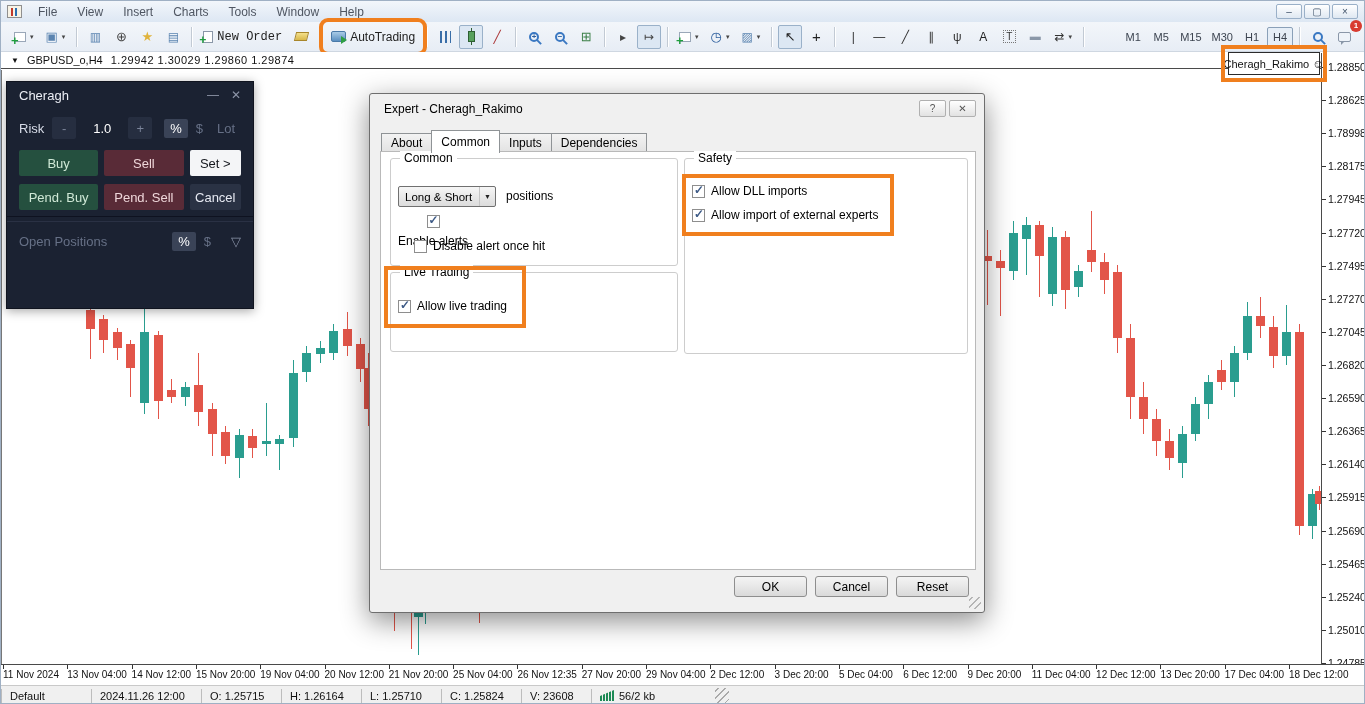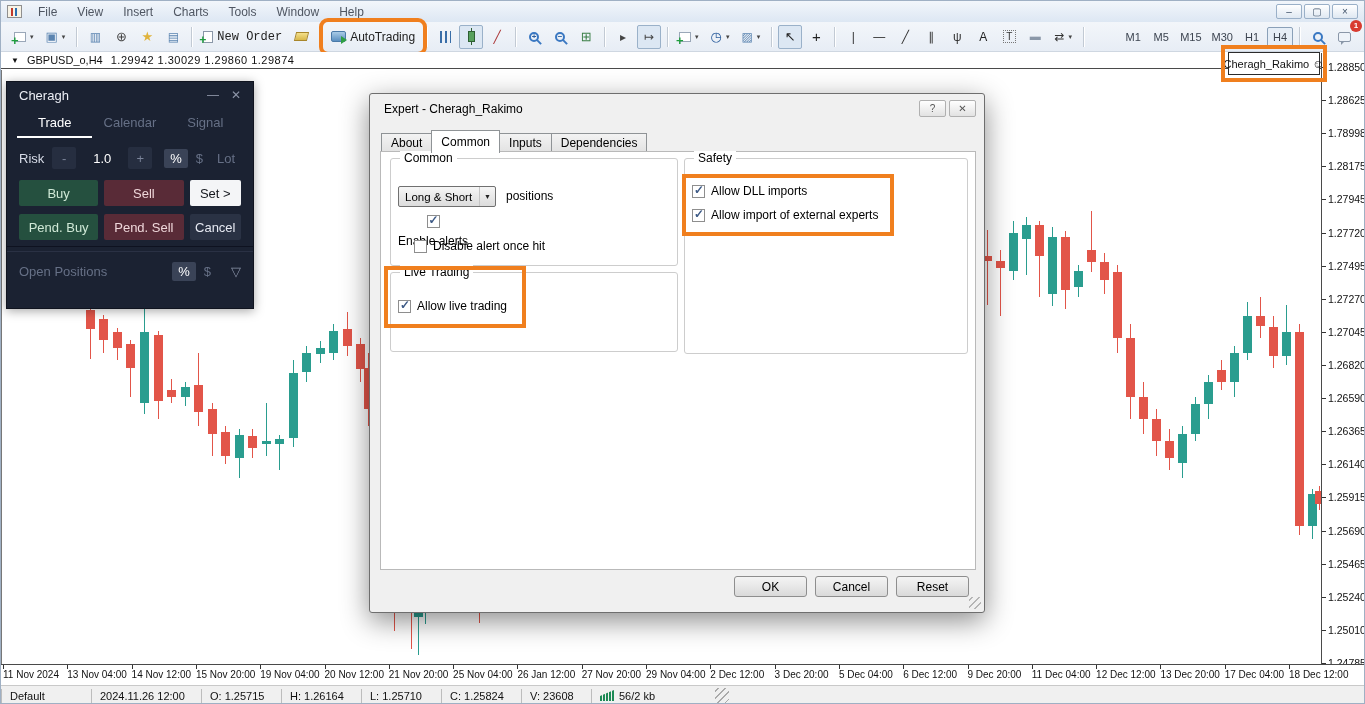--- a/index.html
+++ b/index.html
@@ -501,21 +501,21 @@
       <span class="tlabel2" style="left: 194.9px;">15 Nov 20:00</span>
       <span class="ttick" style="left: 259.2px;"></span>
       <span class="tlabel2" style="left: 259.2px;">19 Nov 04:00</span>
       <span class="ttick" style="left: 323.5px;"></span>
       <span class="tlabel2" style="left: 323.5px; text-align: right;">20 Nov 12:00</span>
       <span class="ttick" style="left: 387.8px;"></span>
       <span class="tlabel2" style="left: 387.8px;">21 Nov 20:00</span>
       <span class="ttick" style="left: 452.1px;"></span>
       <span class="tlabel2" style="left: 452.1px;">25 Nov 04:00</span>
       <span class="ttick" style="left: 516.4px;"></span>
-      <span class="tlabel2" style="left: 516.4px;">26 Jan 12:00</span>
+      <span class="tlabel2" style="left: 516.4px;">26 Nov 12:35</span>
       <span class="ttick" style="left: 580.7px;"></span>
       <span class="tlabel2" style="left: 580.7px;">27 Nov 20:00</span>
       <span class="ttick" style="left: 645px;"></span>
       <span class="tlabel2" style="left: 645px;">29 Nov 04:00</span>
       <span class="ttick" style="left: 709.3px;"></span>
       <span class="tlabel2" style="left: 709.3px;">2 Dec 12:00</span>
       <span class="ttick" style="left: 773.6px;"></span>
       <span class="tlabel2" style="left: 773.6px;">3 Dec 20:00</span>
       <span class="ttick" style="left: 837.9px;"></span>
       <span class="tlabel2" style="left: 837.9px;">5 Dec 04:00</span>
@@ -541,25 +541,20 @@
   </div>
 
   <div class="cheragh">
     <div class="ch-title">
       <span class="t">Cheragh</span>
       <span class="sp">
         <span class="ch-ic">—</span>
         <span class="ch-ic">✕</span>
       </span>
     </div>
-    <div class="ch-tabs">
-      <span class="ch-tab active">Trade</span>
-      <span class="ch-tab">Calendar</span>
-      <span class="ch-tab">Signal</span>
-    </div>
     <div class="ch-risk">
       <span class="lbl">Risk</span>
       <span class="ch-step">-</span>
       <span class="ch-val">1.0</span>
       <span class="ch-step">+</span>
       <span class="ch-units">
         <span class="ch-unit active">%</span>
         <span class="ch-unit">$</span>
         <span class="ch-unit">Lot</span>
       </span>

